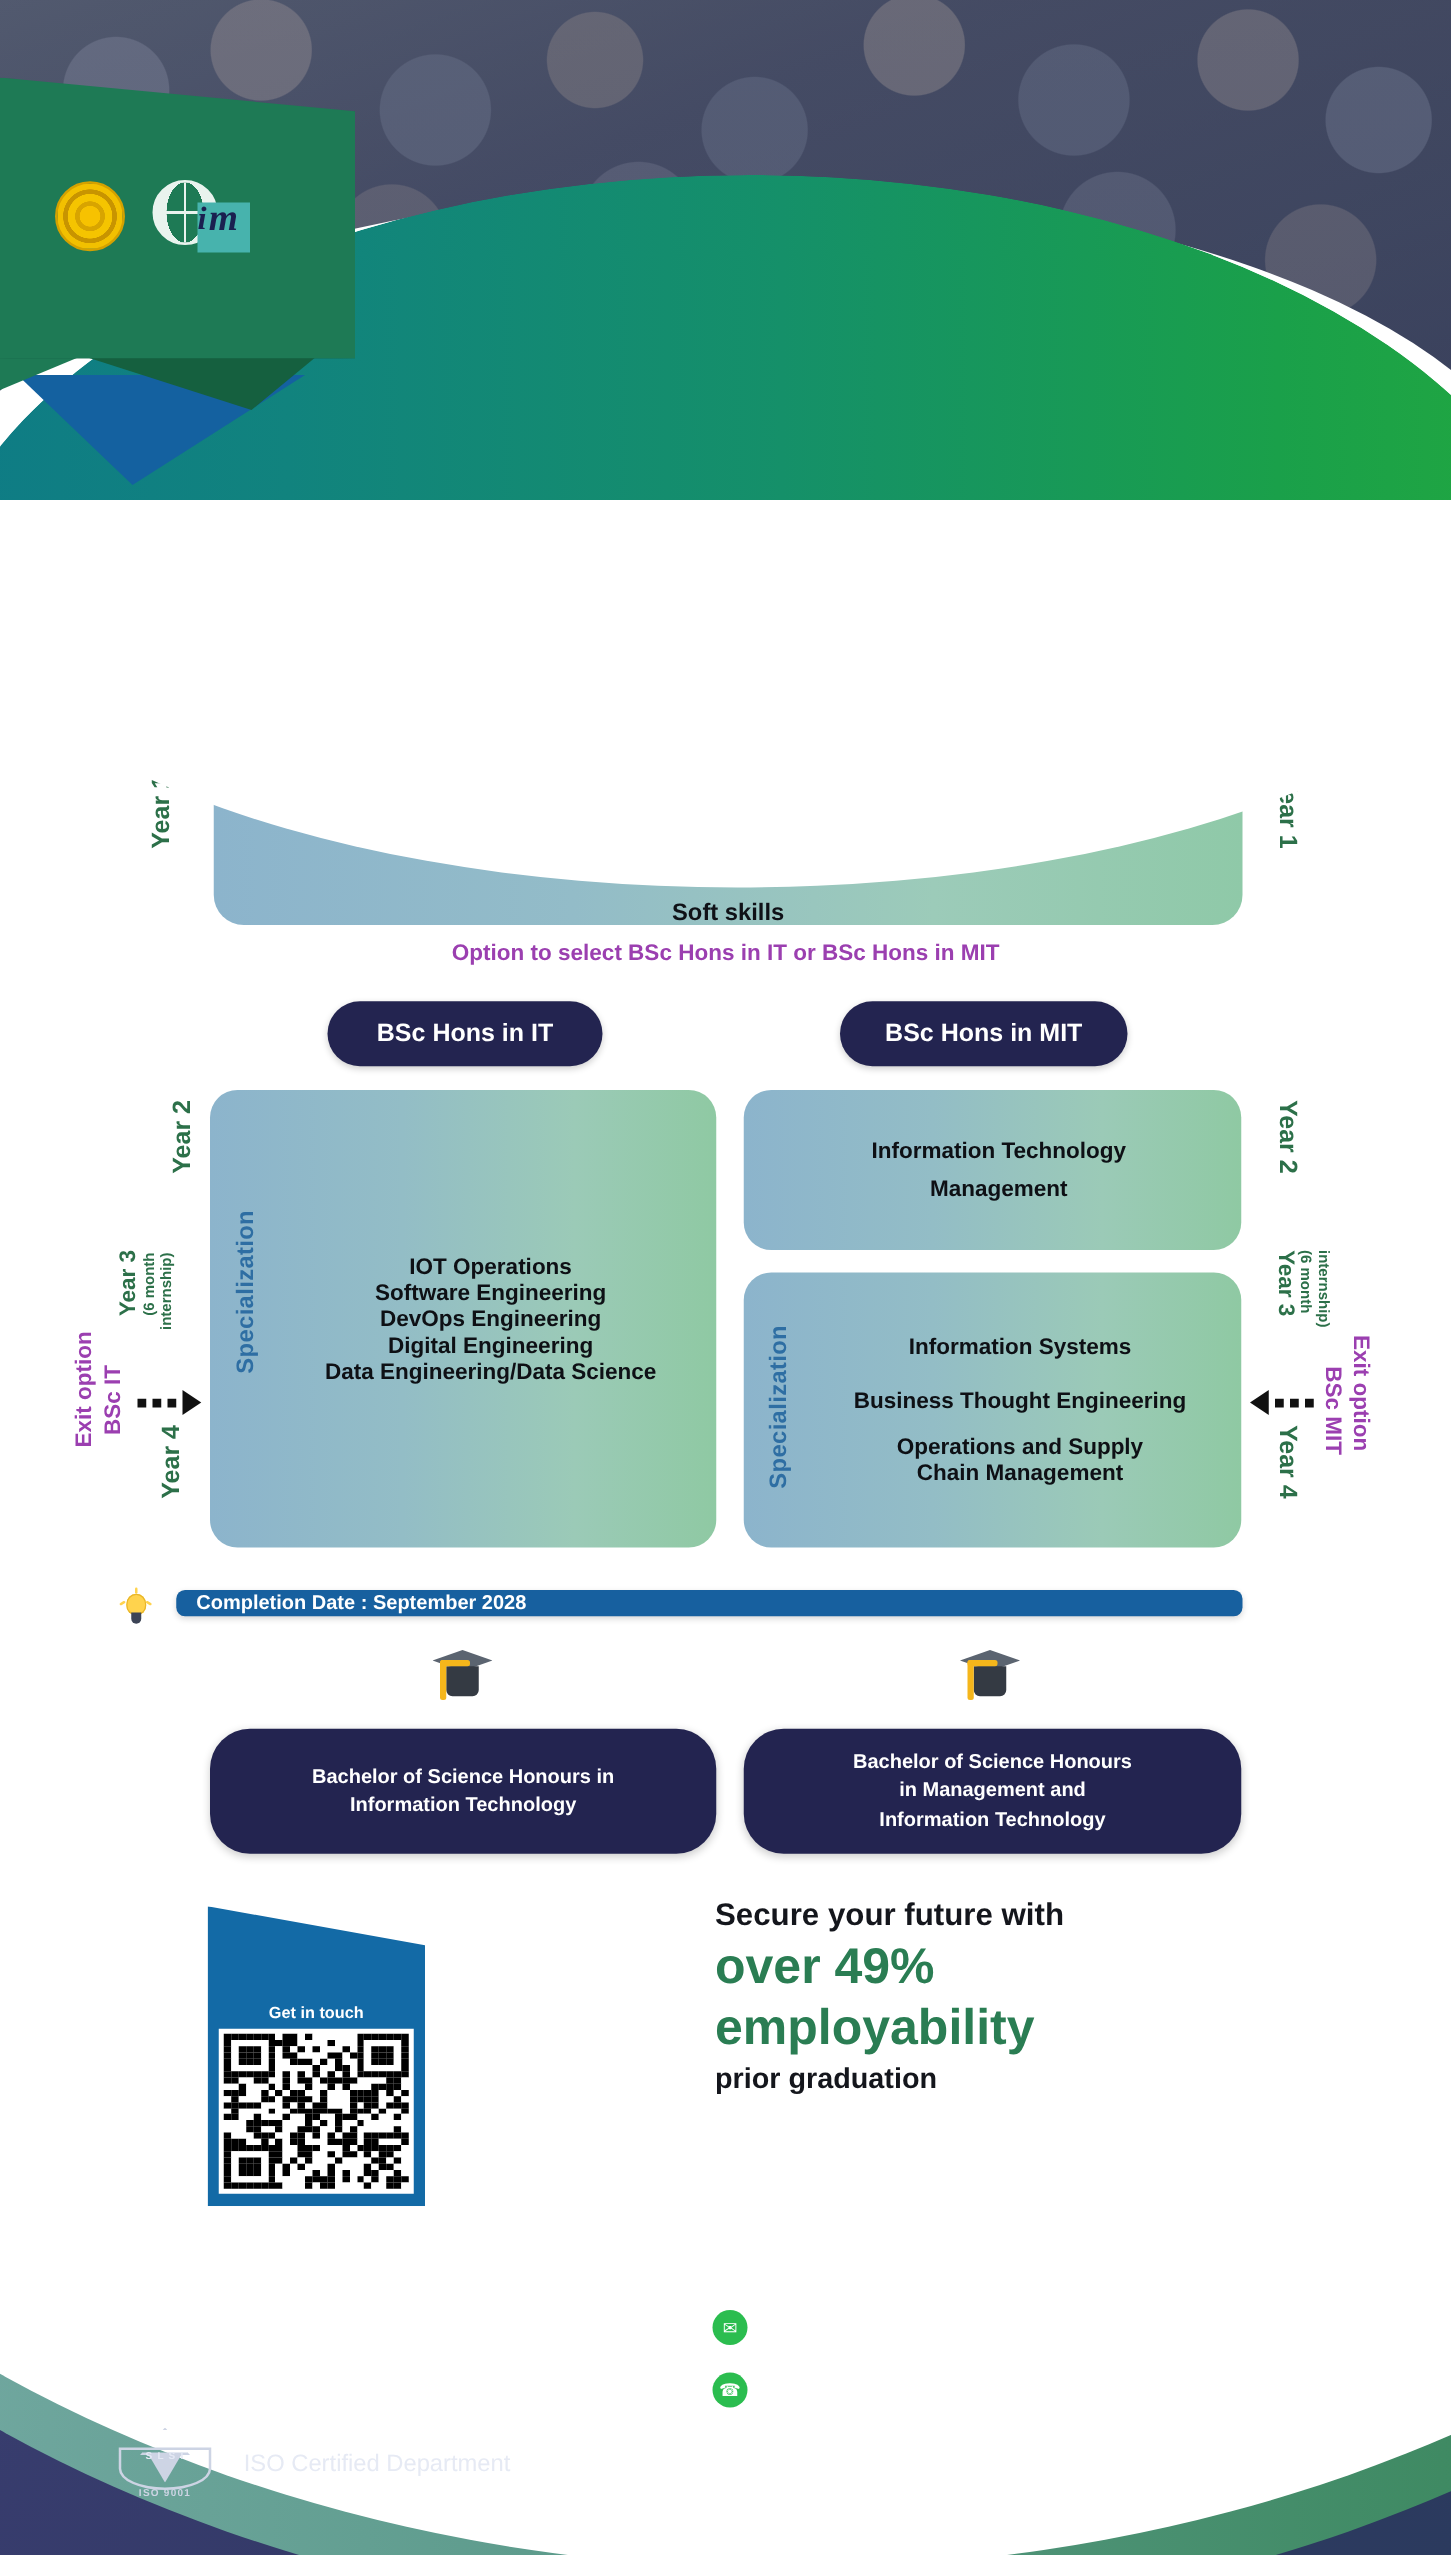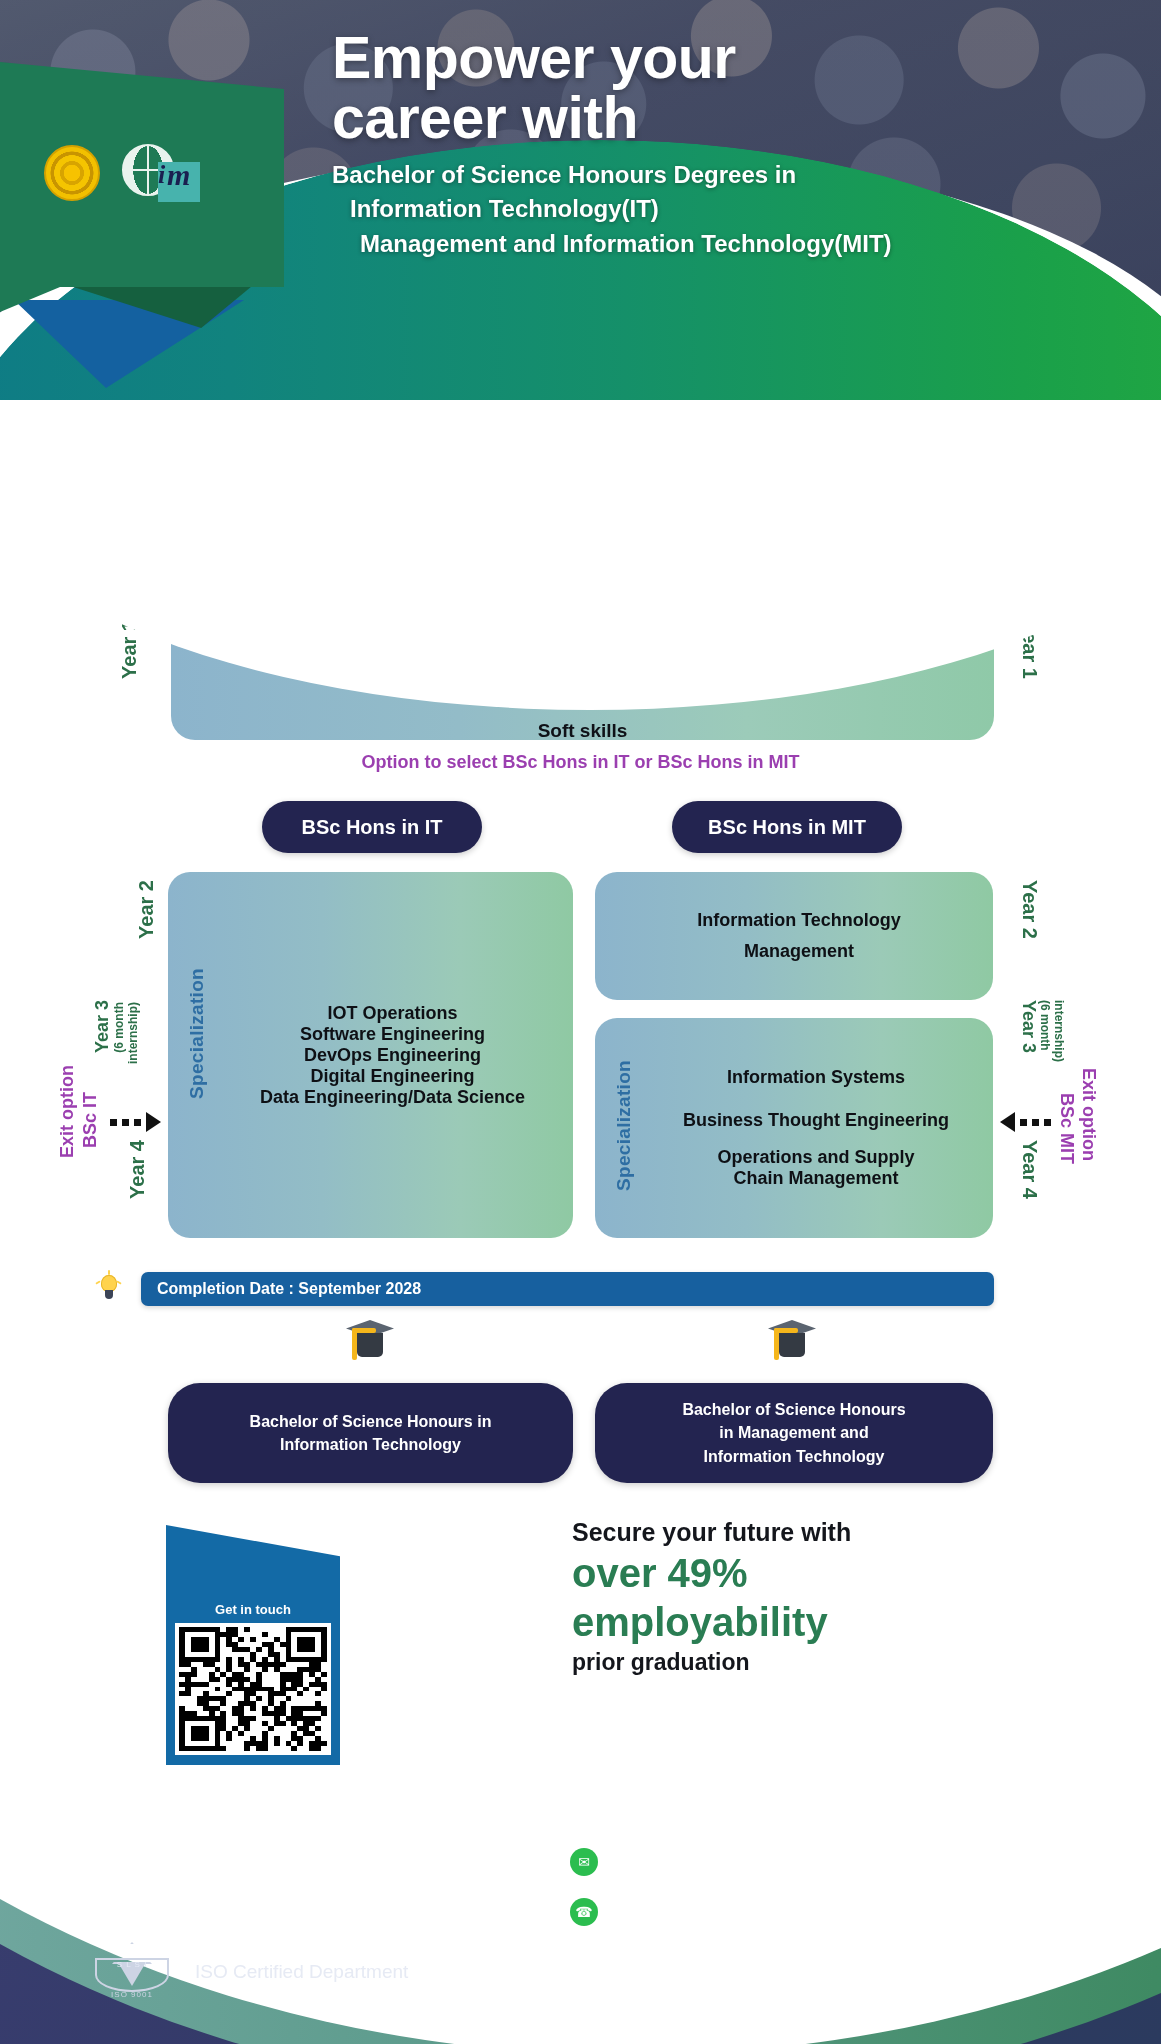--- a/index.html
+++ b/index.html
@@ -110,21 +110,21 @@
     position:absolute; width:26px; height:34px;
   }
   .bulb .glass{
     position:absolute; left:5px; top:4px; width:16px; height:17px; border-radius:50% 50% 45% 45%;
     background:#ffd34d; box-shadow:0 0 0 1px #e8b62a inset;
   }
   .bulb .base{ position:absolute; left:9px; top:19px; width:8px; height:9px; background:#3c4456; border-radius:0 0 4px 4px; }
   .bulb .ray{ position:absolute; background:#ffd34d; width:2px; height:5px; border-radius:1px; }
 
   .banner{
-    position:absolute; height:34px; border-radius:7px;
+    position:absolute; height:21px; border-radius:7px;
     background:#17609f; color:#fff; display:flex; align-items:center;
     padding-left:16px; font-size:16px; font-weight:bold;
     box-shadow:0 2px 5px rgba(0,0,0,.16);
   }
   #commencement-banner{ left:141px; top:453px; width:853px; }
   #completion-banner{ left:141px; top:1272px; width:853px; }
 
   .entry-box{
     position:absolute; left:171px; top:505px; width:823px; height:76px;
     background:#232450; border-radius:16px; color:#fff; text-align:center;
@@ -236,49 +236,40 @@
   .addr{ position:absolute; left:80px; top:1820px; z-index:7; color:#fff; }
   .addr div{ font-size:19px; font-weight:bold; margin-bottom:12px; }
 
   .contact{ position:absolute; left:570px; top:1848px; z-index:7; }
   .crow{ display:flex; align-items:center; gap:14px; margin-bottom:22px; }
   .cicon{ width:28px; height:28px; border-radius:50%; background:#2bbd4f;
       display:flex; align-items:center; justify-content:center; color:#fff; font-size:14px; }
   .ctext{ color:#fff; font-size:18px; font-weight:bold; }
 
   .iso{ position:absolute; left:93px; top:1942px; z-index:7; display:flex; align-items:center; gap:24px; }
-  .iso-mark{ position:relative; width:78px; height:60px; }
+  .iso-mark{ position:relative; width:78px; height:60px;font-weight:bold; }
   .iso-mark .dia{ position:absolute; left:19px; top:0; width:40px; height:22px;
      border:2px solid #cdd4e4; clip-path:polygon(50% 0%,100% 100%,0% 100%); }
   .iso-mark .bowl{ position:absolute; left:2px; top:16px; width:74px; height:34px;
      border:2px solid #cdd4e4; border-radius:0 0 50% 50%; }
   .iso-mark .vee{ position:absolute; left:26px; top:22px; width:26px; height:22px;
      background:#cdd4e4; clip-path:polygon(0% 0%,100% 0%,50% 100%); }
   .iso-mark .slabel{ position:absolute; left:0; top:18px; width:78px; text-align:center;
      color:#e4e9f5; font-size:8px; letter-spacing:1px; }
   .iso-mark .blabel{ position:absolute; left:0; top:48px; width:78px; text-align:center;
      color:#cdd4e4; font-size:8px; letter-spacing:1px; }
   .iso-text{ color:#e6eaf4; font-size:19px; }
 </style>
 </head>
 <body>
 
 <div class="header">
   <div class="hero-photo"></div>
   <div class="hero-tint"></div>
 
-  <div class="title-block">
-    <div class="title-main">Empower your</div>
-    <div class="title-main">career with</div>
-    <div class="title-sub">
-      <span class="ln1">Bachelor of Science Honours Degrees in</span>
-      <span class="ln2">Information Technology(IT)</span>
-      <span class="ln3">Management and Information Technology(MIT)</span>
-    </div>
-  </div>
 </div>
 
 <div class="wavewrap">
   <div class="wave-green"></div>
 </div>
 <div class="hero-mask"></div>
 
 <div class="tri-teal"></div>
 <div class="tri-dark-green"></div>
 <div class="tri-blue"></div>

